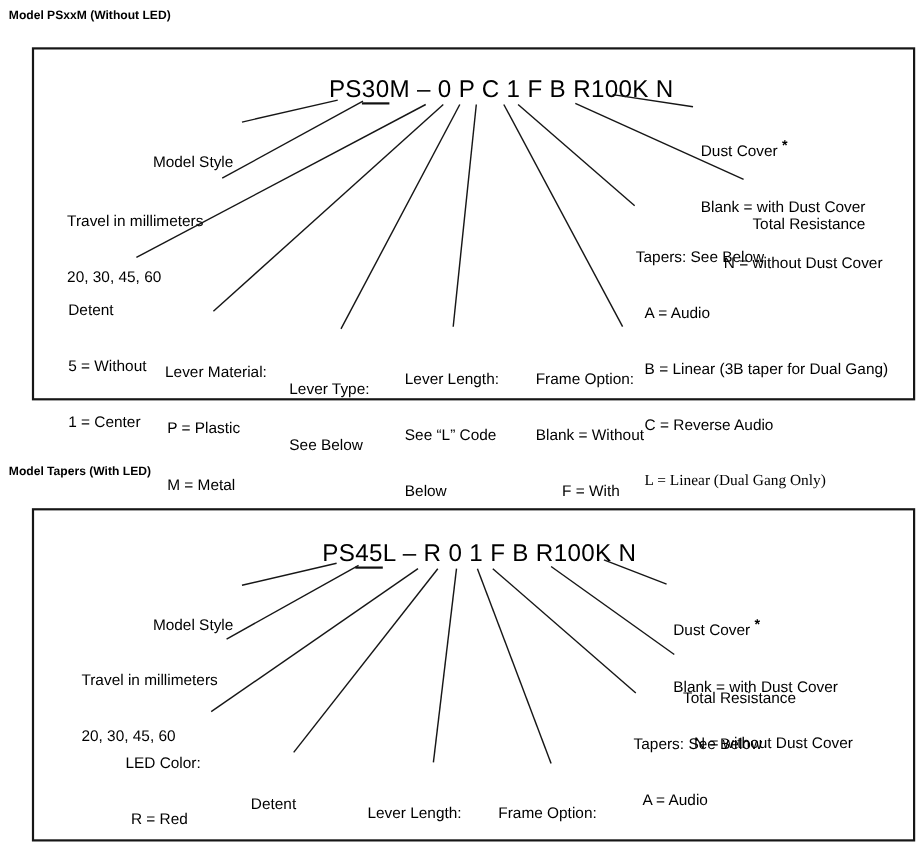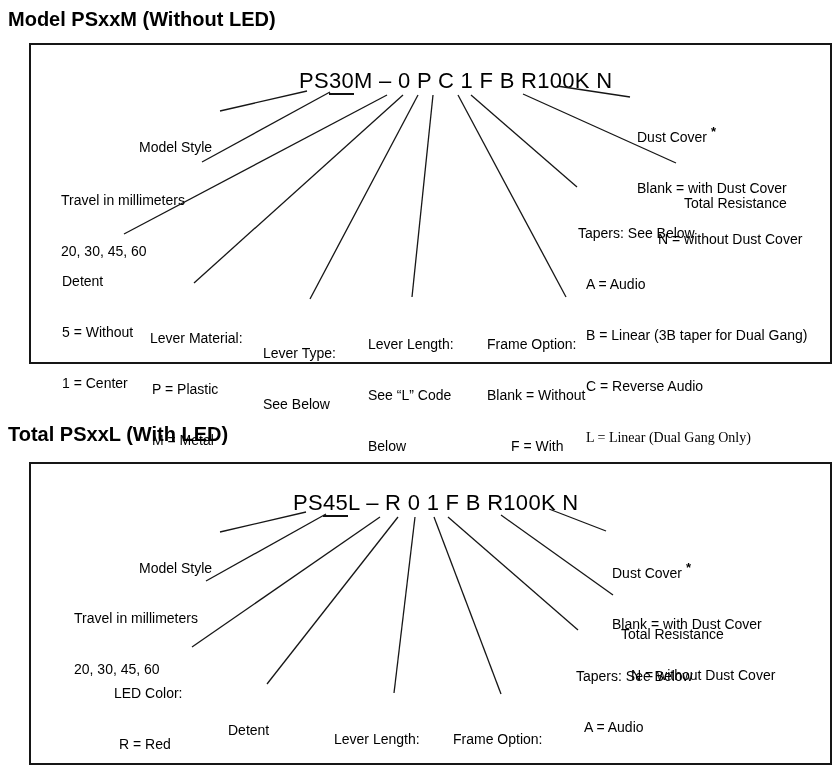--- a/index.html
+++ b/index.html
@@ -1,20 +1,20 @@
 <!DOCTYPE html>
 <html><head>
 <meta charset="utf-8">
 <style>
   html,body{margin:0;padding:0;background:#fff;}
   .page{
     position:relative;width:838px;height:770px;background:#ffffff;
     font-family:"Liberation Sans", sans-serif;color:#000;overflow:hidden;
   }
-  .doc-title{position:absolute;font-weight:bold;font-size:20px;white-space:pre;}
+  .doc-title{position:absolute;font-weight:bold;font-size:11px;white-space:pre;}
   .frame{position:absolute;border:2px solid #161616;}
   .part{position:absolute;font-weight:normal;font-size:22px;white-space:pre;letter-spacing:.3px;}
   .part .u{border-bottom:2px solid #111;}
   .lbl{position:absolute;font-size:14px;line-height:17px;white-space:pre;}
   .lbl div{white-space:pre;}
   .ast{font-weight:bold;font-size:13px;}
   svg.overlay{position:absolute;left:0;top:0;pointer-events:none;}
   svg.overlay line{stroke:#161616;stroke-width:1.3;}
 </style>
 </head>
@@ -77,21 +77,21 @@
   <div class="lbl" style="left:684px;top:161px;">
     <div>Total Resistance</div>
   </div>
 
   <div class="lbl" style="left:637px;top:89px;">
     <div><span>Dust Cover</span> <sup class="ast">*</sup></div>
     <div>Blank = with Dust Cover</div>
     <div style="padding-left:21px;">N = without Dust Cover</div>
   </div>
 
-  <div class="doc-title" style="left:8px;top:423px;">Total PSxxL (With LED)</div>
+  <div class="doc-title" style="left:8px;top:423px;">Model Tapers (With LED)</div>
 
   <div class="frame" style="left:29px;top:462px;width:799px;height:299px;"></div>
 
   <div class="part" style="left:293px;top:490px;"><span>PS</span><span class="u">45</span><span>L – R 0 1 F B R100K N</span></div>
 
   <div class="lbl" style="left:139px;top:526px;">
     <div>Model Style</div>
   </div>
 
   <div class="lbl" style="left:74px;top:576px;">

